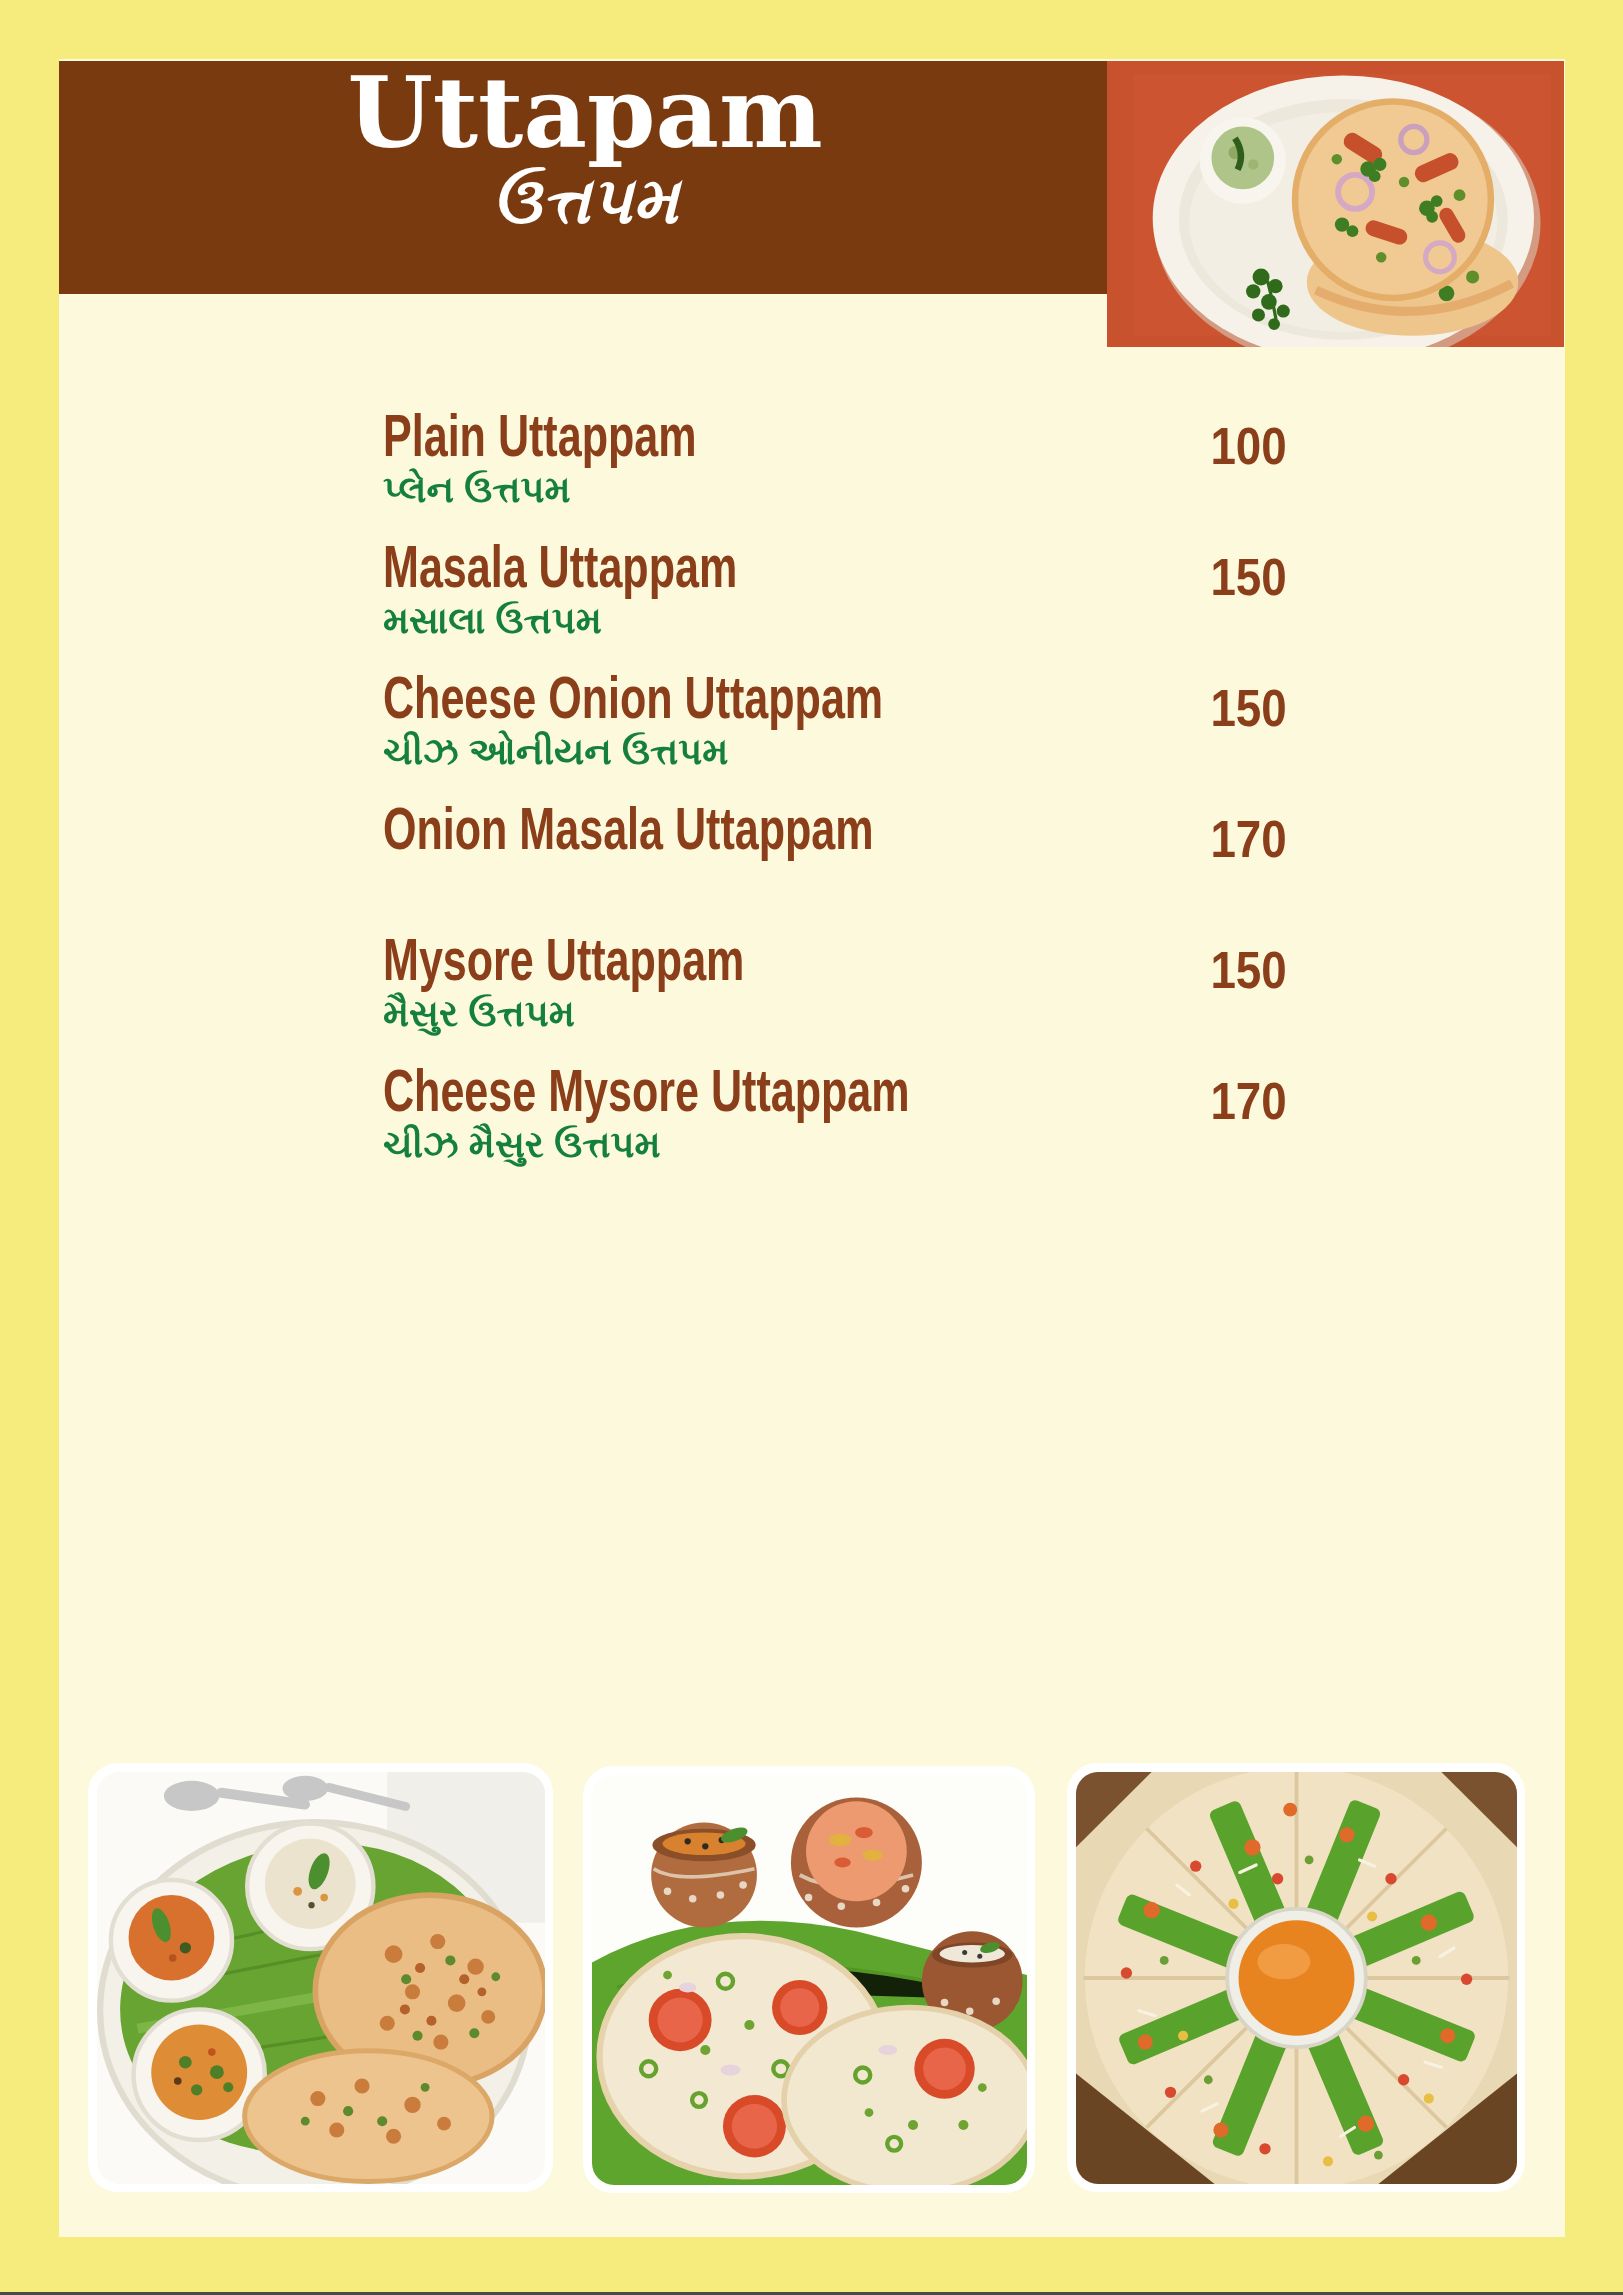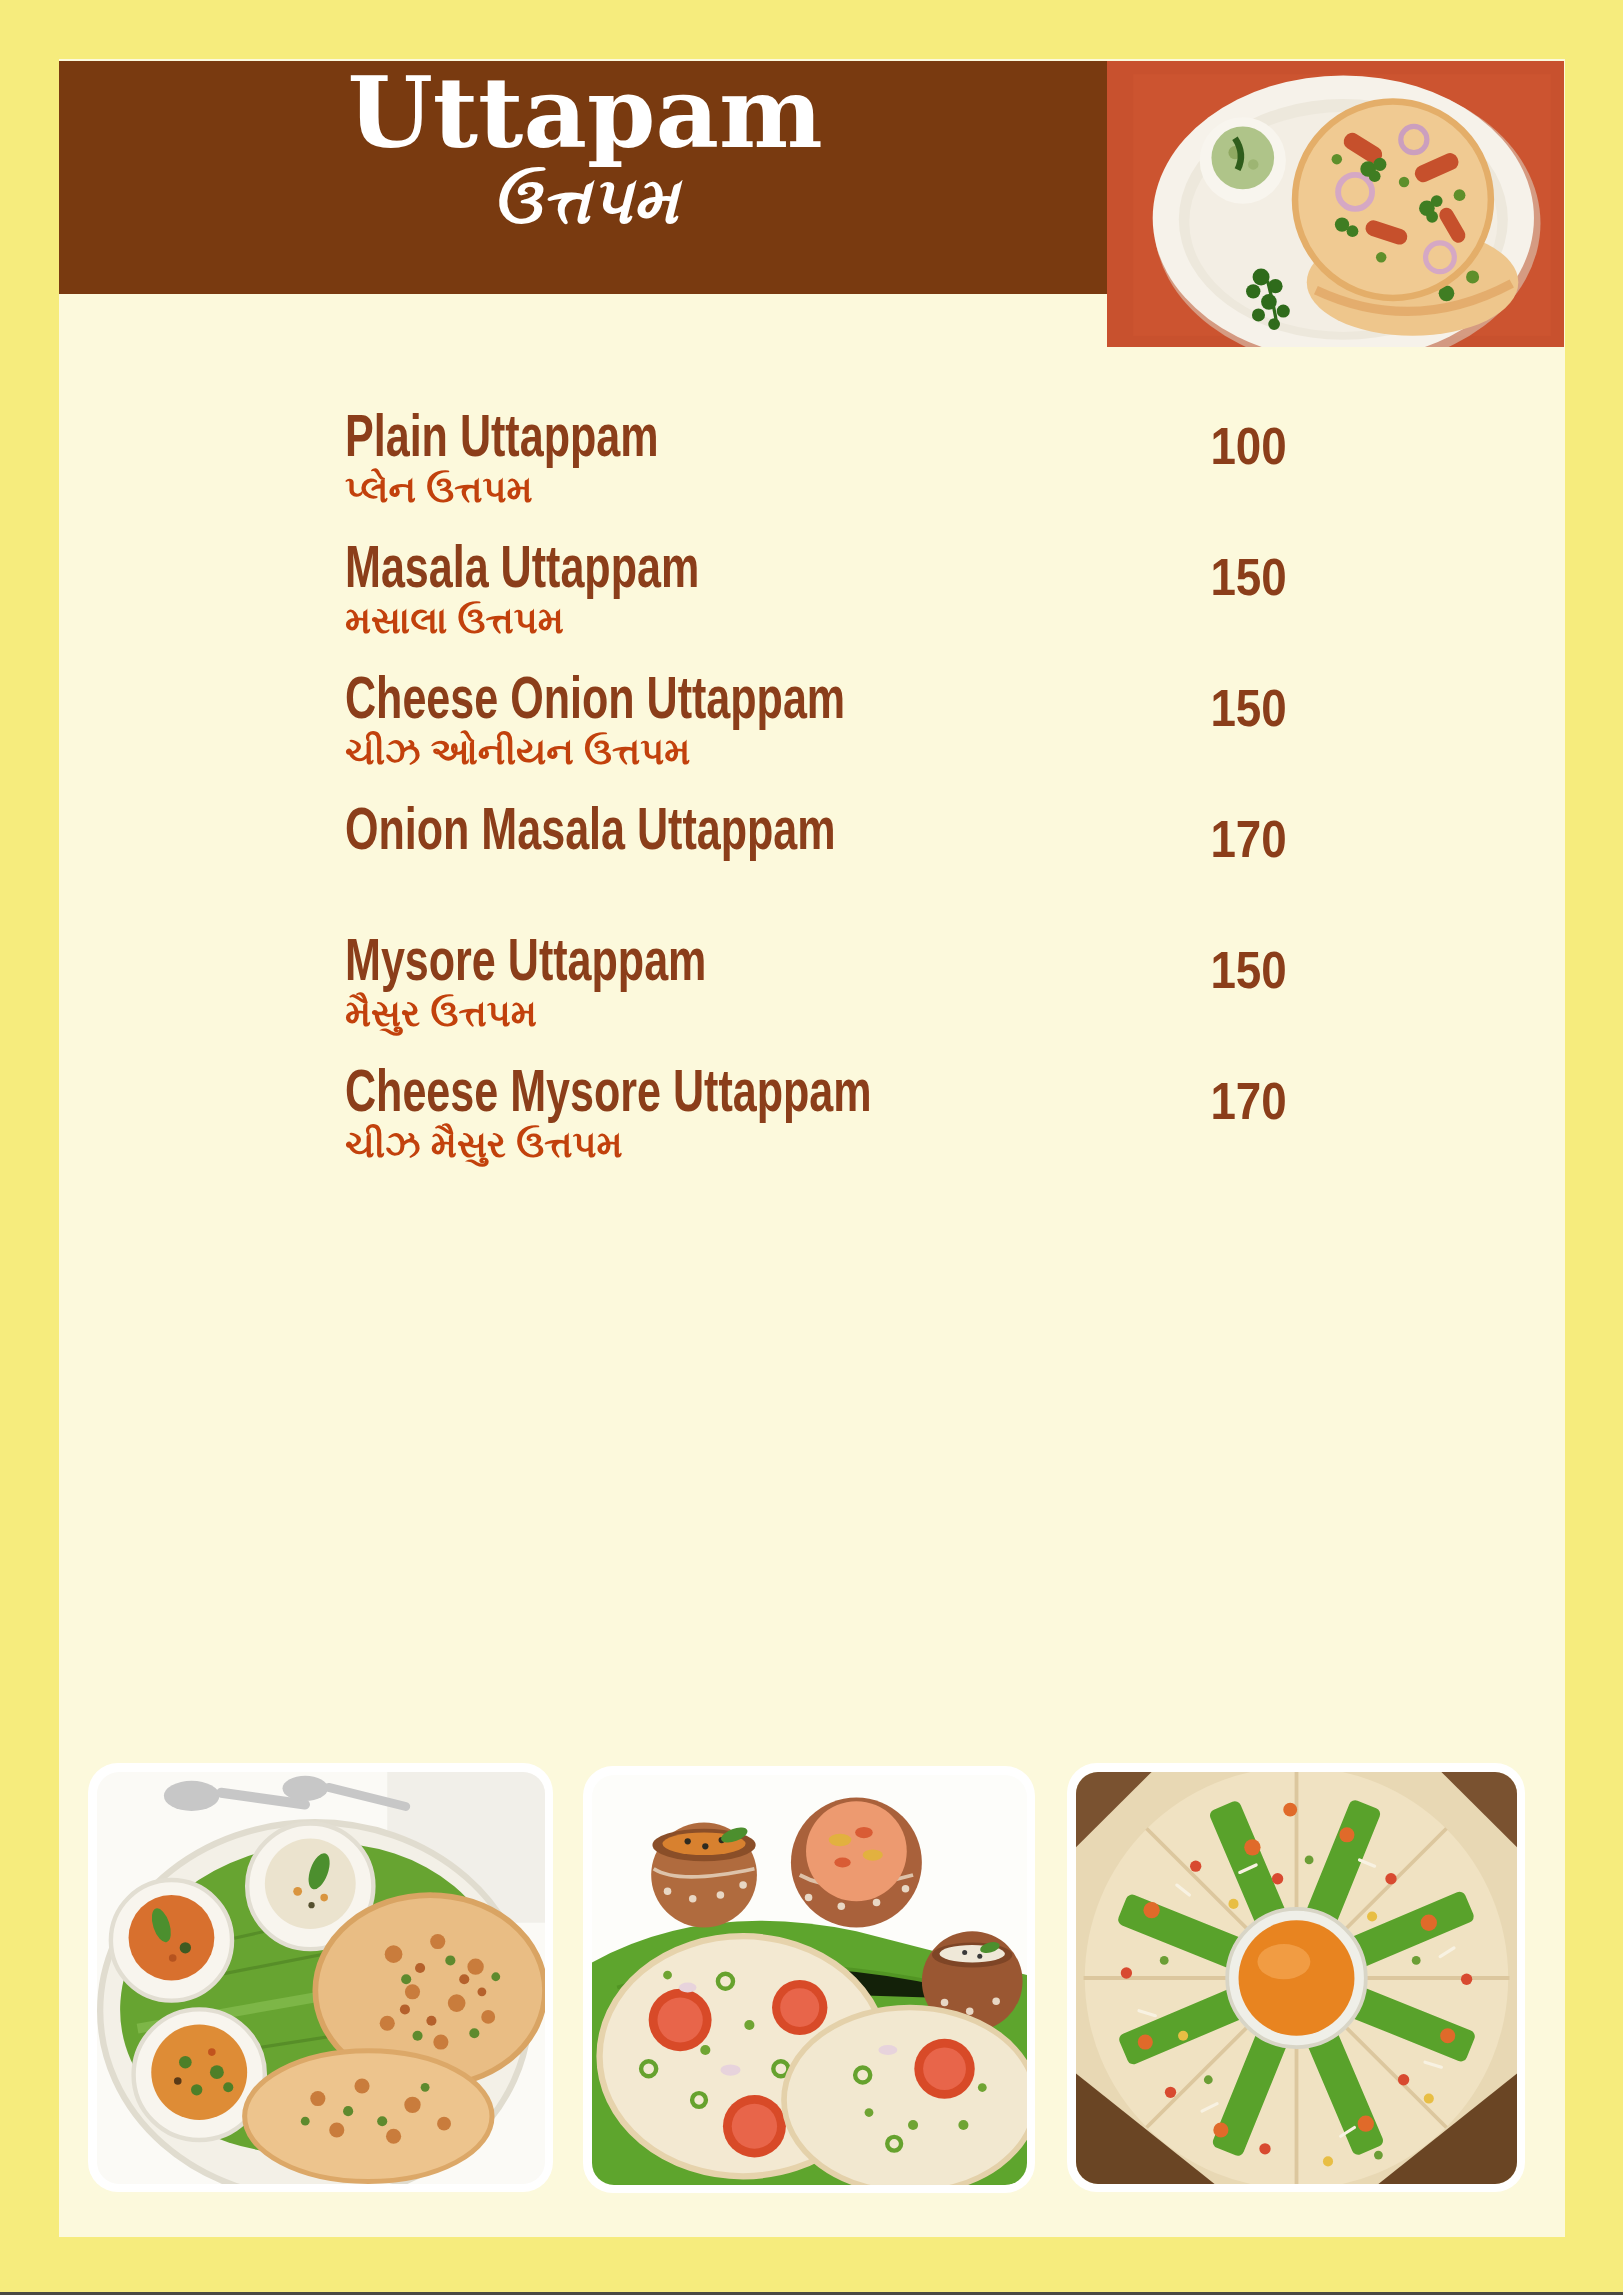--- a/index.html
+++ b/index.html
@@ -27,29 +27,29 @@
     font-weight:bold;color:#FFFFFF;font-size:65px;line-height:1.1;
     margin-top:3.9px;
     font-style:italic;
   }
   .header-photo{
     position:absolute;left:1048px;top:2px;width:457px;height:286px;overflow:hidden;
   }
   .header-photo svg{display:block;width:100%;height:100%;}
   
   .menu-list{position:absolute;left:286px;top:344px;width:942px;}
-  .menu-item{position:relative;height:131px;}
+  .menu-item{position:relative;height:131px;margin-left:38px;}
   .item-en{
     position:absolute;left:0;top:3.9px;white-space:nowrap;
     font-weight:bold;color:#8B3E1A;font-size:59px;line-height:1.0;
     transform:scaleX(0.73);transform-origin:left top;
   }
   .item-gu{
     position:absolute;left:0;top:67px;white-space:nowrap;
-    font-weight:bold;color:#c2410c;font-size:37px;line-height:1.1;
+    font-weight:bold;color:#15803d;font-size:37px;line-height:1.1;
   }
   .item-price{
     position:absolute;right:0;top:17px;white-space:nowrap;
     font-weight:bold;color:#8B3E1A;font-size:52px;line-height:1.0;
     transform:scaleX(0.88);transform-origin:right top;
   }
   
   .photo-card{
     position:absolute;background:#FFFFFF;border-radius:30px;padding:8.5px;
     box-sizing:border-box;

